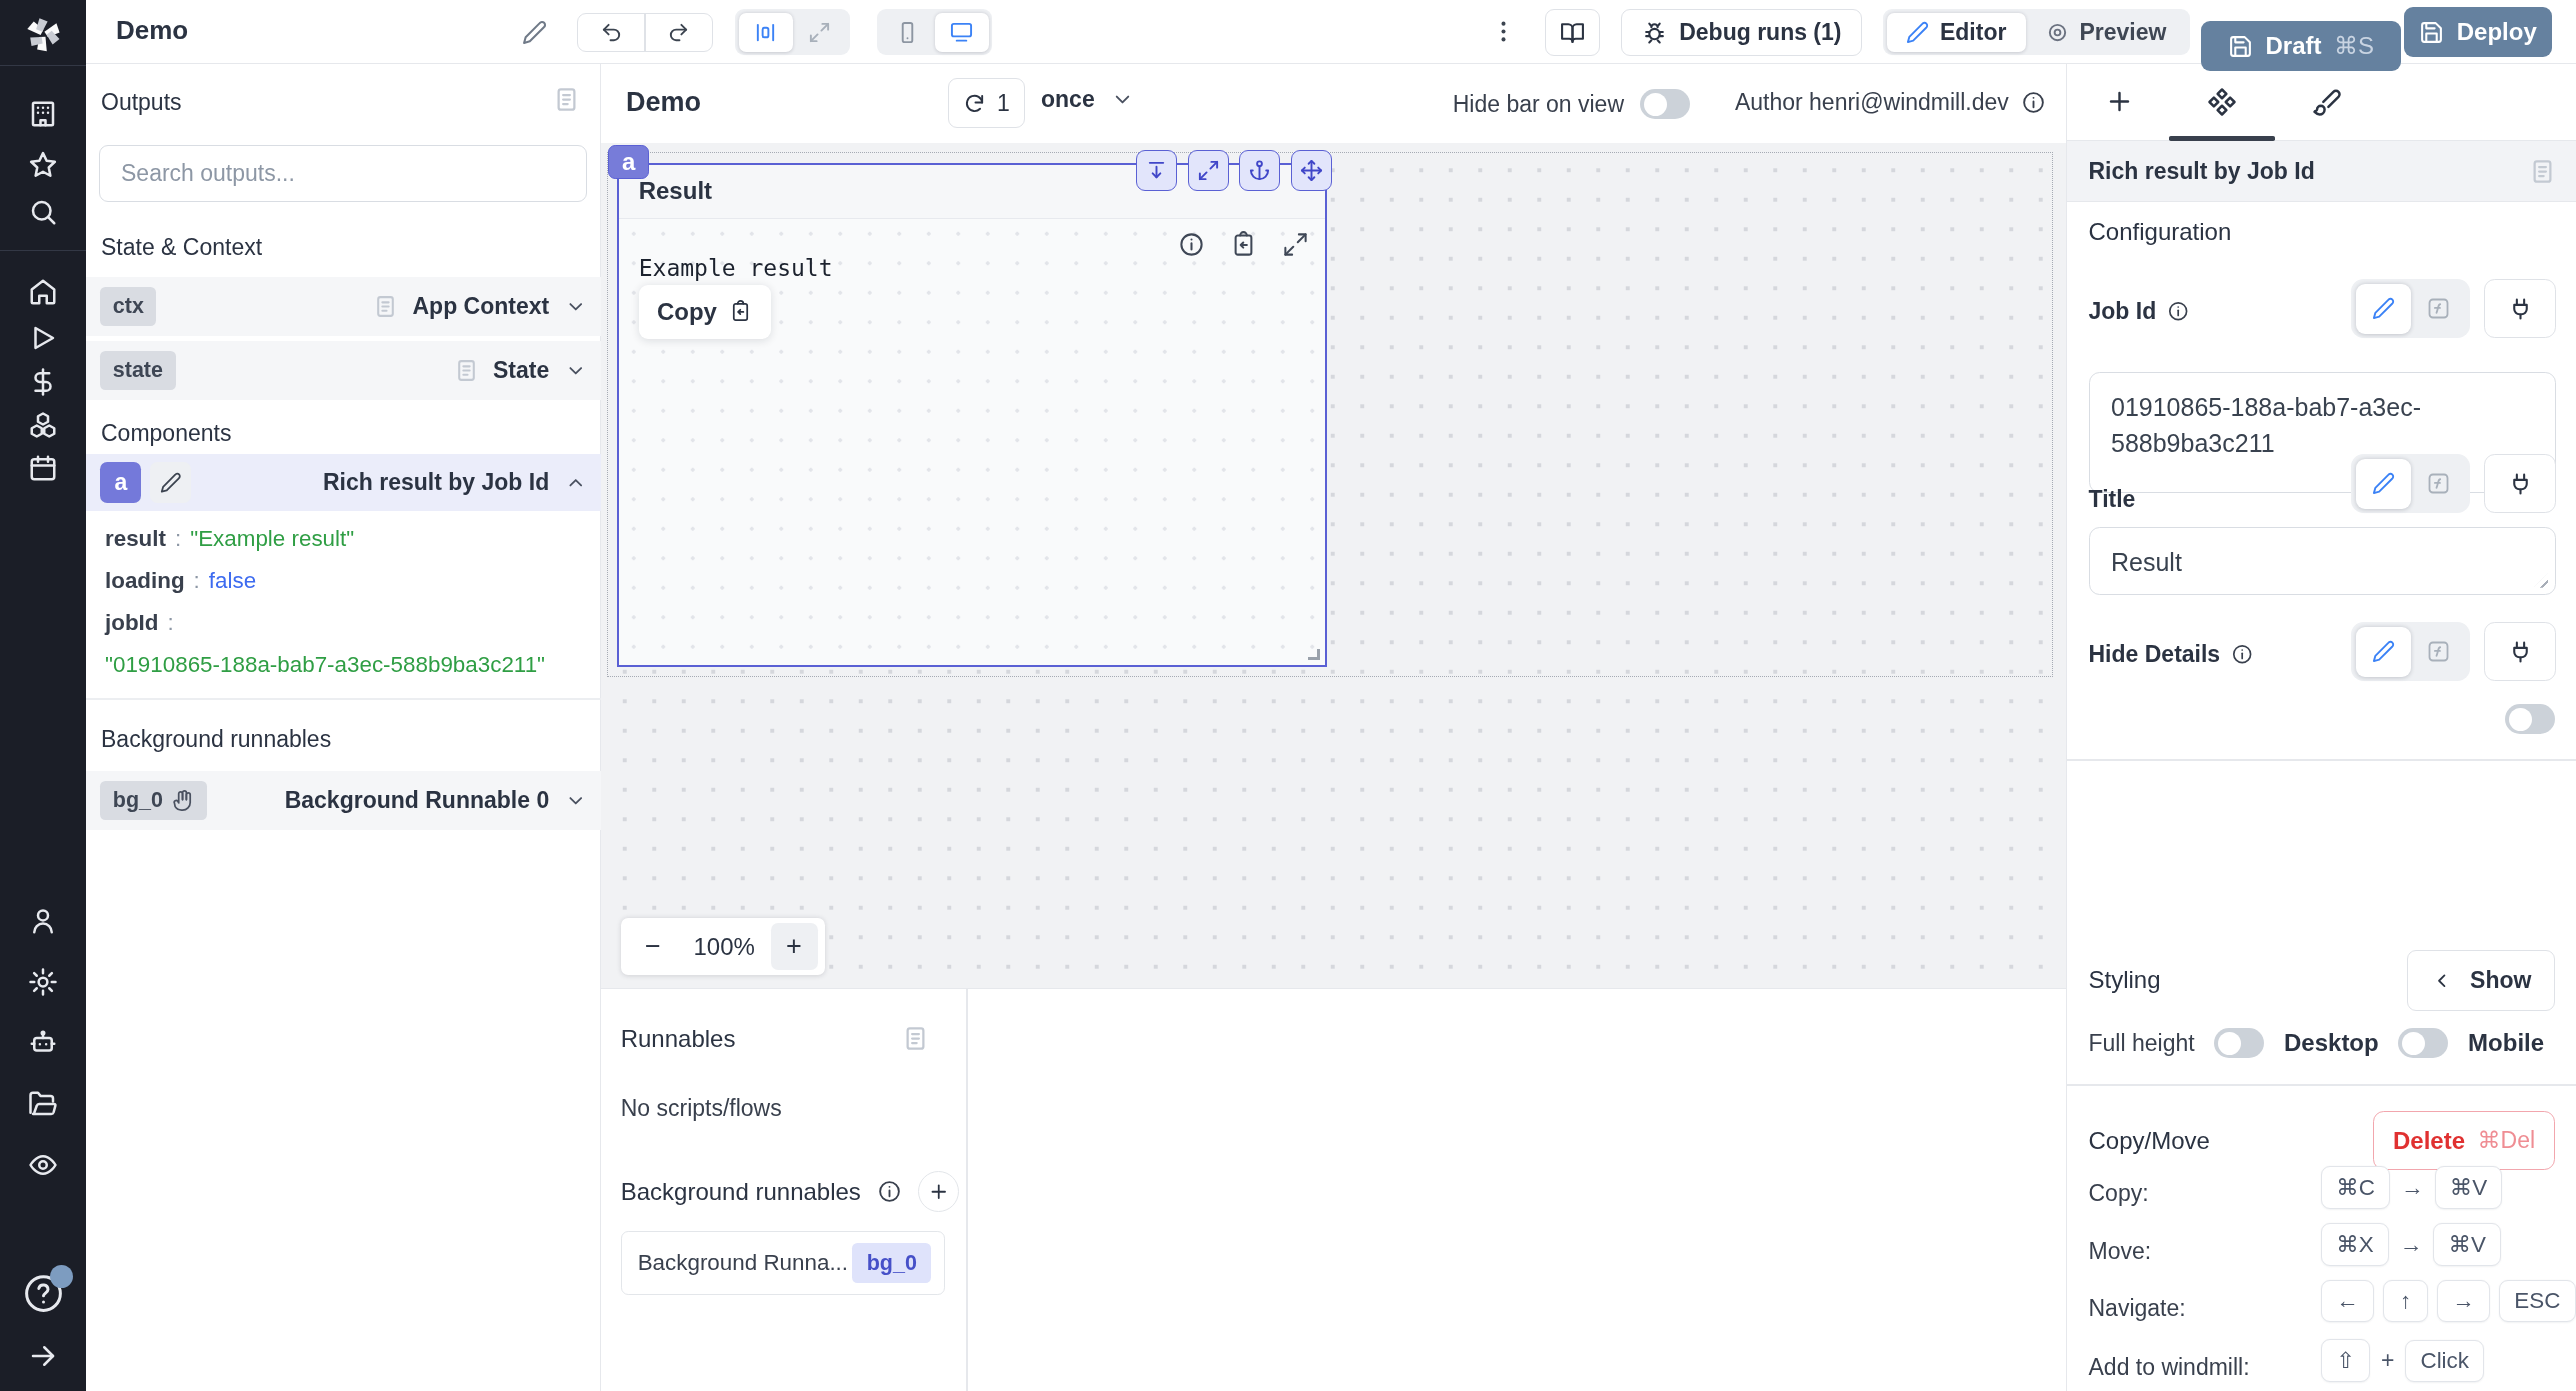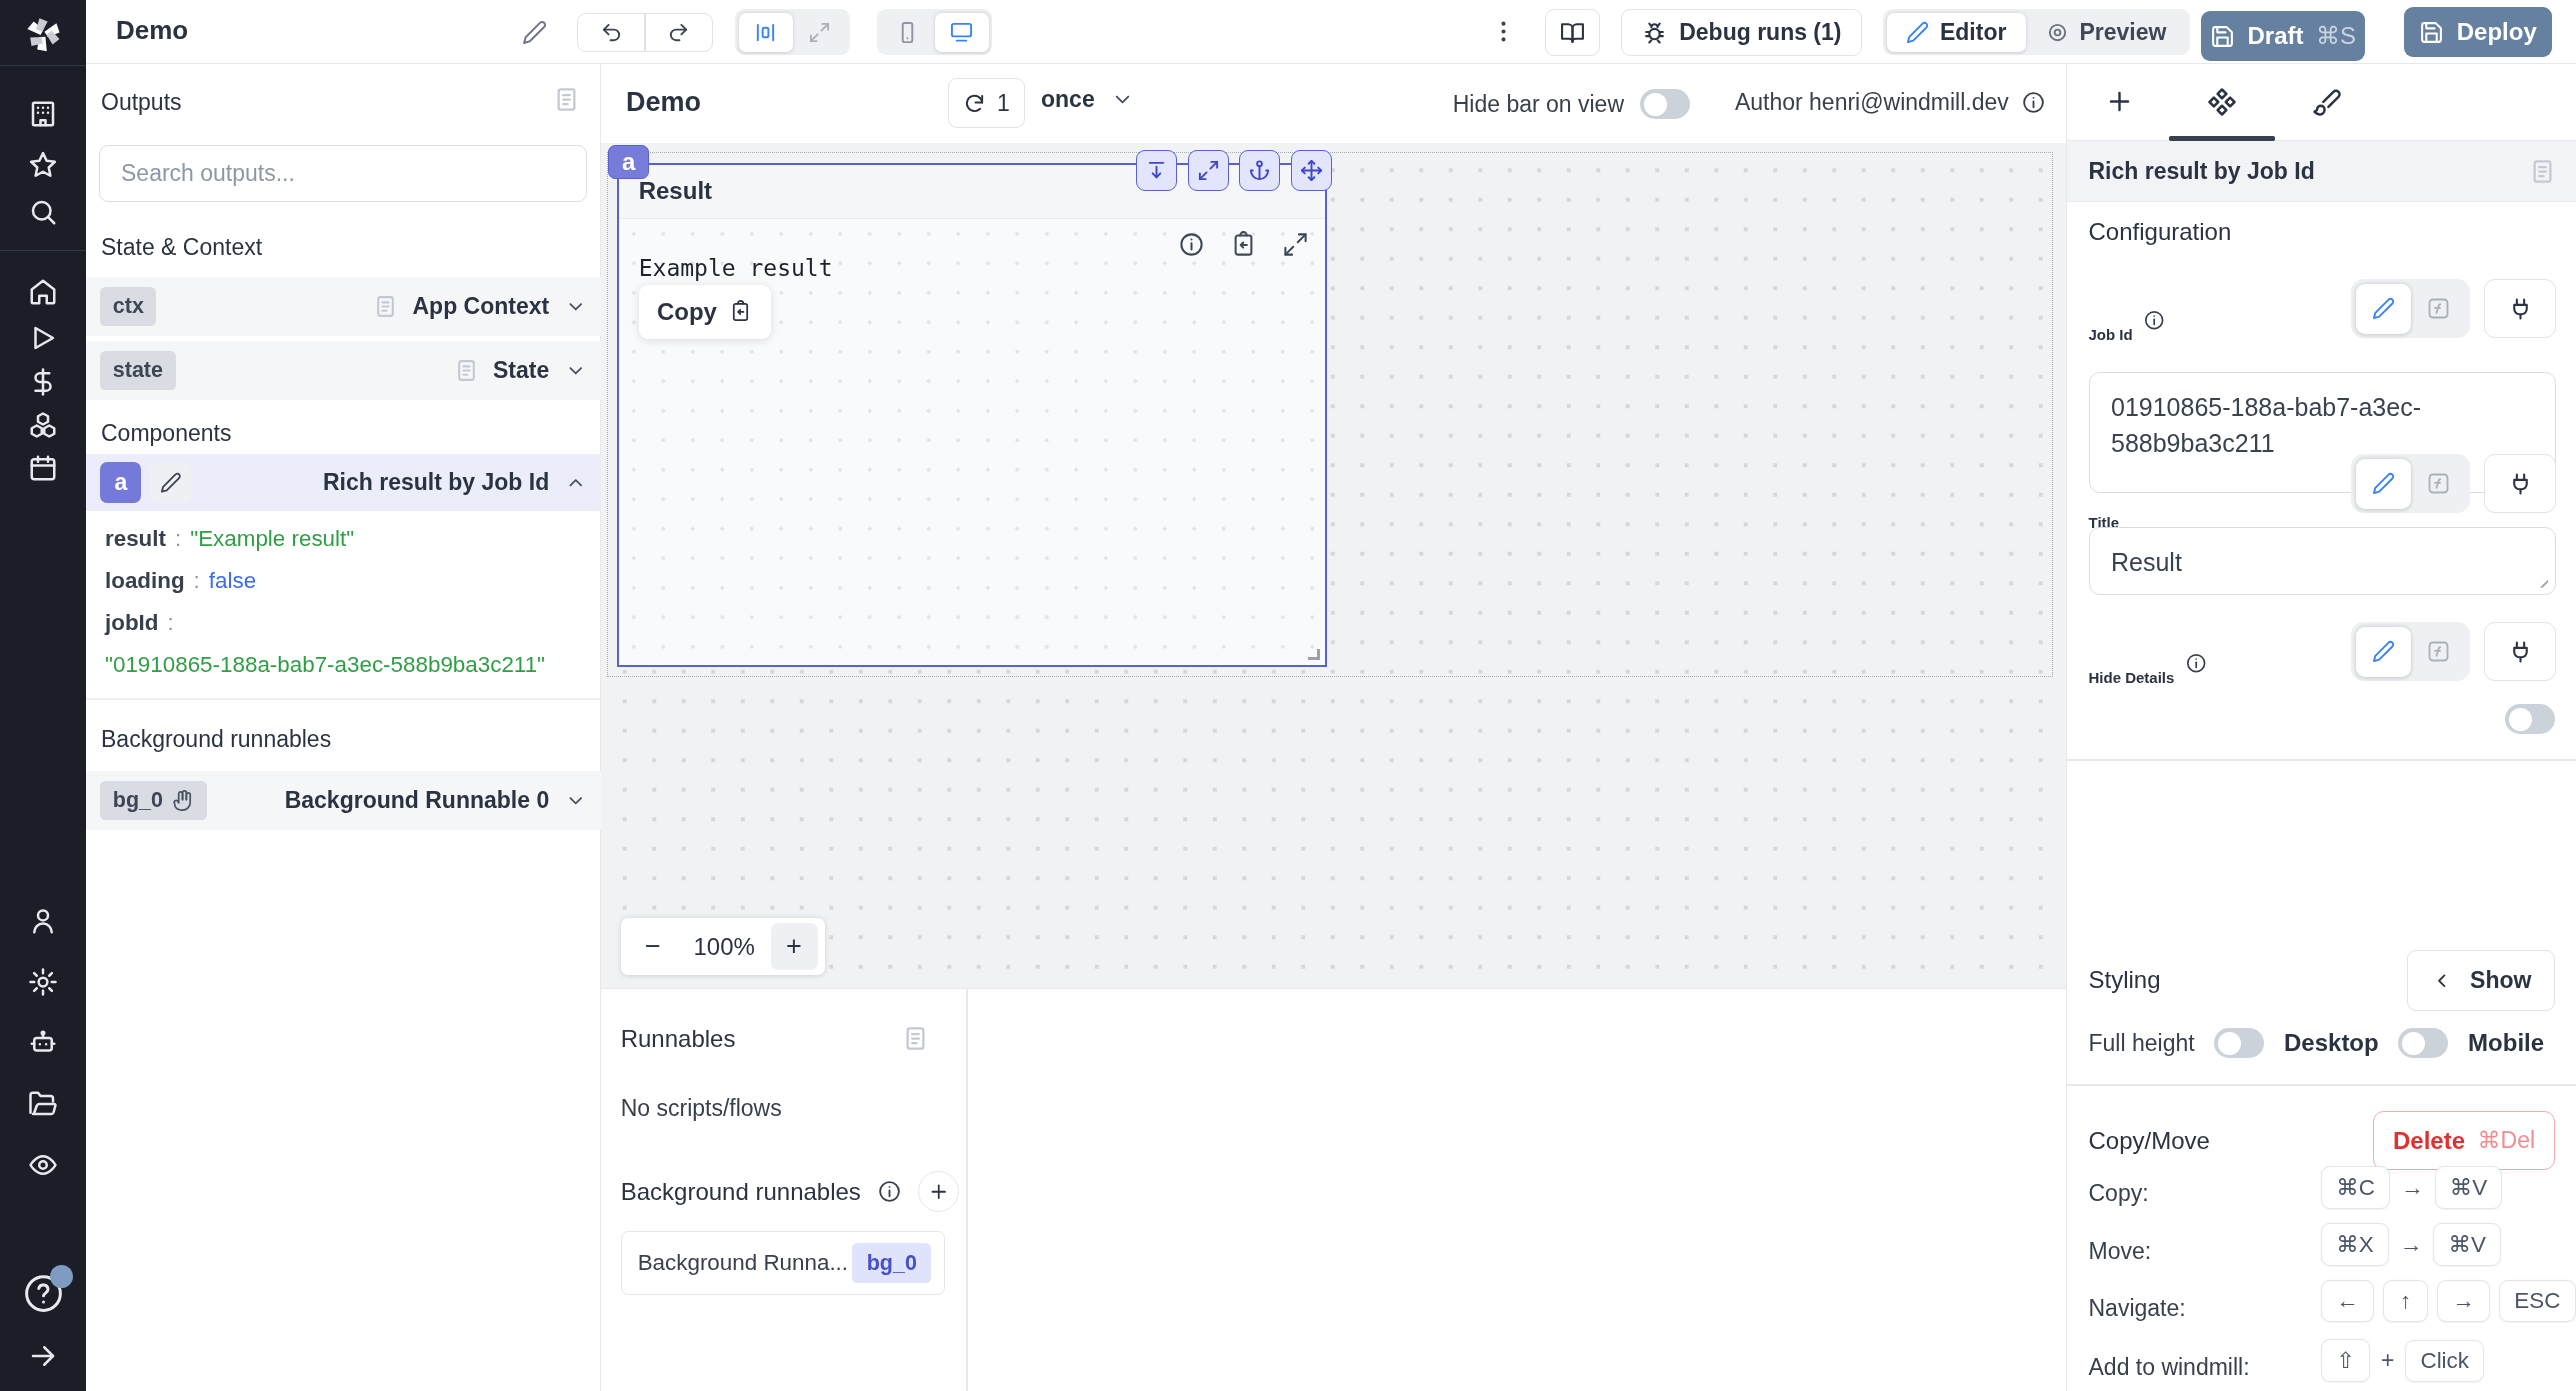--- a/index.html
+++ b/index.html
@@ -71,21 +71,21 @@
   .seg2 .cell { width:55px; height:50px; display:flex; align-items:center; justify-content:center; border-radius:9px; color:#a8b0ba; }
   .seg2 .cell.active { background:#fff; box-shadow:0 0.9px 4.5px rgba(25,30,50,.2); color:#3b82f6; }
   .plug-btn { position:absolute; width:72px; height:59px; background:#fff; border:1.8px solid #dfe2e7; border-radius:10.7px; display:flex; align-items:center; justify-content:center; color:#2b3342; }
   .field-box { position:absolute; left:21.5px; width:467px; border:1.8px solid #d9dde3; border-radius:10.7px; background:#fff; font-size:25px; color:#39424f; padding:16px 21.5px; line-height:1.45; font-family:"Liberation Sans",sans-serif; }
   .corner { position:absolute; right:6.3px; bottom:6.3px; width:14.3px; height:14.3px; clip-path:polygon(100% 0,100% 100%,0 100%); background:repeating-linear-gradient(-45deg,transparent 0 3.6px,#a8aeb8 3.6px 6.3px); }
   .toggle { width:50px; height:30px; border-radius:15px; background:#ccd2d9; position:relative; flex:none; }
   .toggle::after { content:""; position:absolute; left:3.6px; top:3.6px; width:23px; height:23px; border-radius:50%; background:#fff; }
   .hr { position:absolute; left:0; width:510px; height:1.8px; background:#e6e8ec; }
   .kbd { display:inline-flex; align-items:center; justify-content:center; min-width:45px; padding:7.2px 14.3px; border:1.8px solid #e2e5ea; border-radius:9px; background:#fff; font-size:22.4px; color:#4a5568; box-shadow:0 0.9px 1.8px rgba(25,30,50,.06); }
   .sc-label { font-size:23px; color:#39404d; }
-  .label26 { font-size:15px; font-weight:600; color:#2b3342;margin-top:28px; }
+  .label26 { font-size:23px; font-weight:600; color:#2b3342; }
   .delete-btn { position:absolute; left:306px; width:182px; height:59px; border:1.8px solid #f2a6ad; border-radius:10.7px; display:flex; align-items:center; justify-content:center; gap:12.5px; background:#fff; }
 </style>
 </head>
 <body>
 
 <div class="app">
 
   <div class="abs rail">
     <div class="ritem" style="top:9px">
       <svg width="47" height="47" viewBox="0 0 48 48">
@@ -298,21 +298,21 @@
         <span style="color:#6b7280">
             <svg class="ic" width="23" height="23" viewBox="0 0 24 24">
               <circle cx="12" cy="12" r="8"></circle>
               <circle cx="12" cy="12" r="3"></circle>
             </svg>
           </span>
         <span>Preview</span>
       </div>
     </div>
 
-    <div class="abs slate-btn" style="left:2115px;top:11px;width:164px;height:50px">
+    <div class="abs slate-btn" style="left:2115px;top:21px;width:200px;height:50px">
       <span>
           <svg class="ic" width="25" height="25" viewBox="0 0 24 24">
             <path d="M19 21H5a2 2 0 0 1-2-2V5a2 2 0 0 1 2-2h11l5 5v11a2 2 0 0 1-2 2Z"></path>
             <path d="M17 21v-8H7v8"></path>
             <path d="M7 3v5h8"></path>
           </svg>
         </span>
       <span>Draft</span>
       <span style="color:#c9d4e2;font-weight:400">⌘S</span>
     </div>

